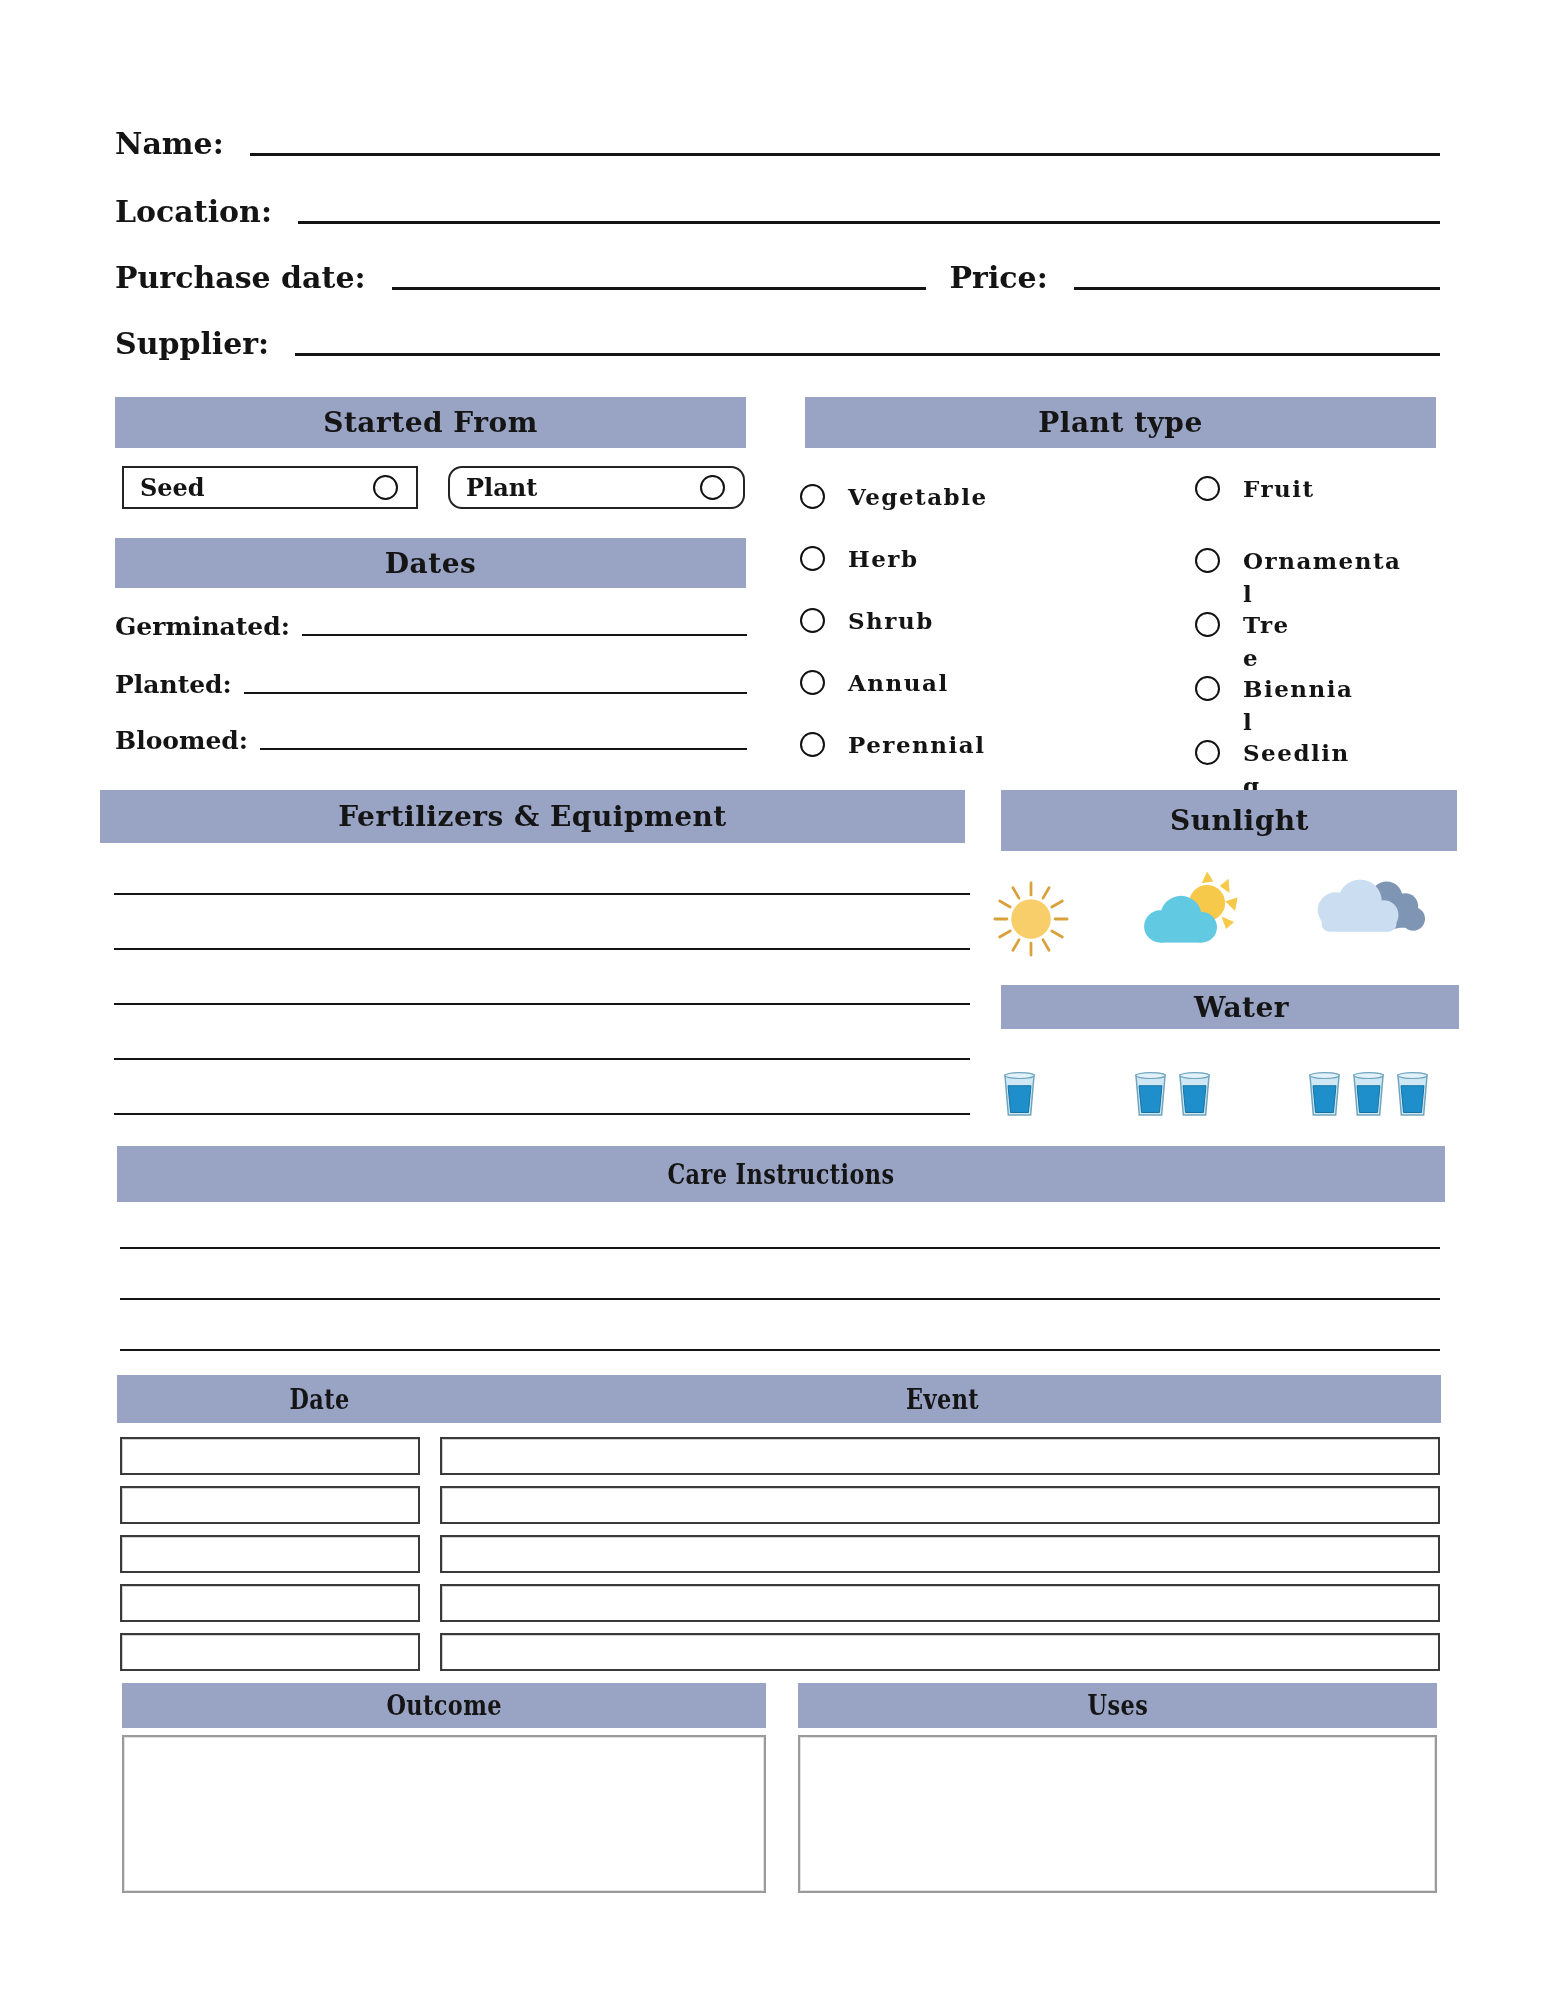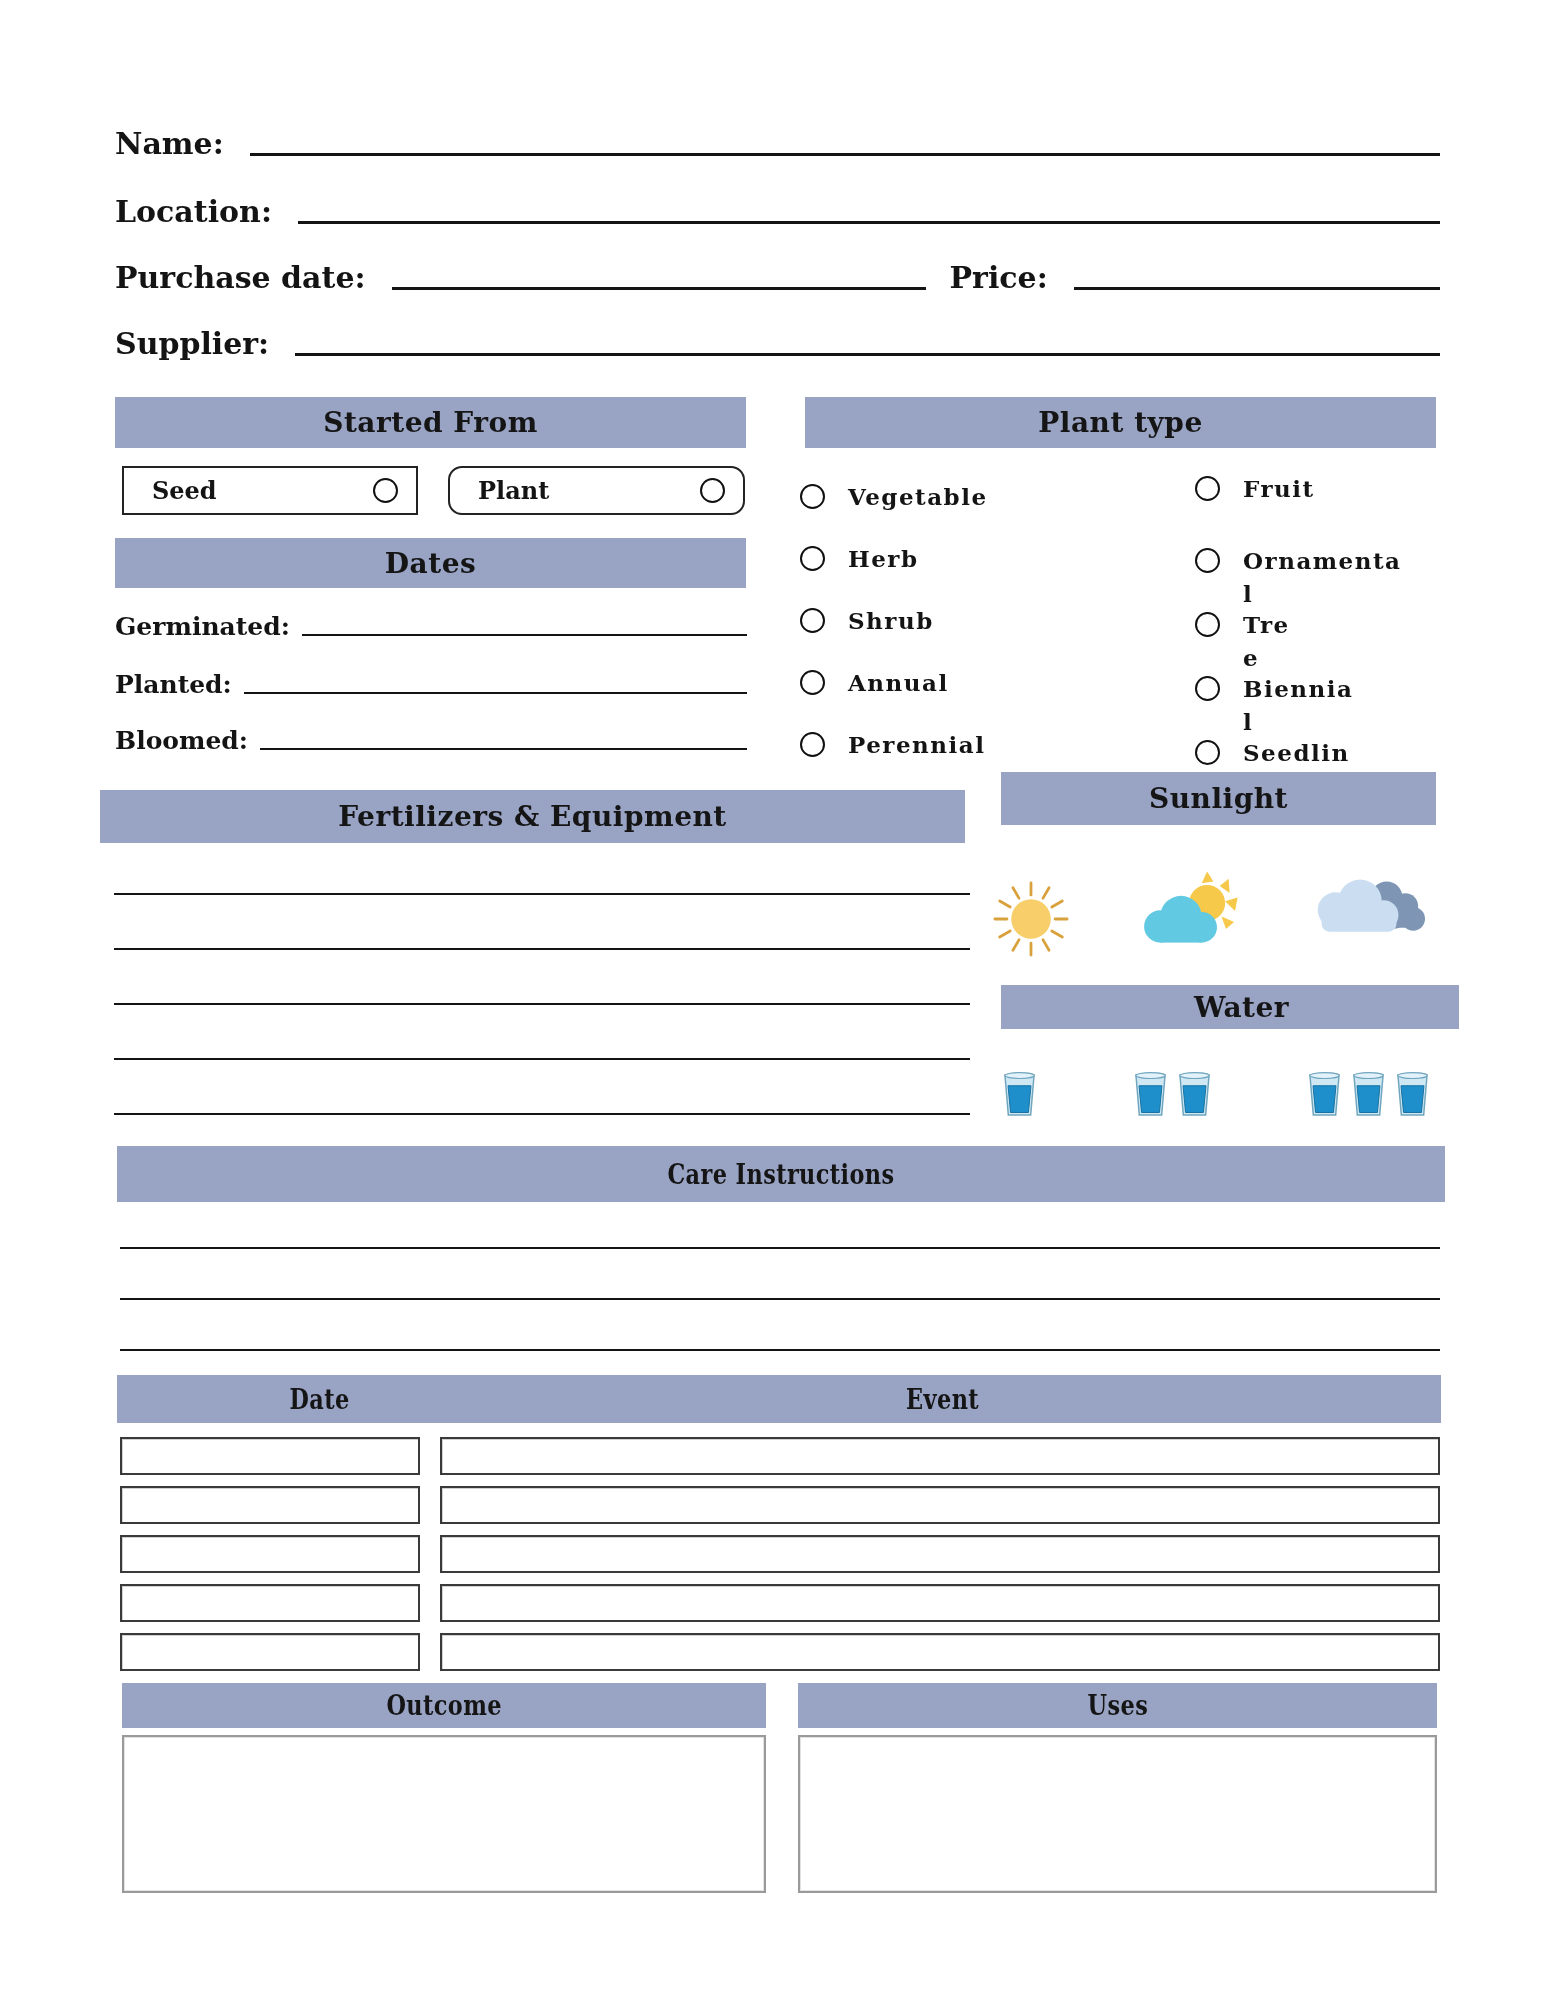--- a/index.html
+++ b/index.html
@@ -30,24 +30,24 @@
   #row-name      { left:115px; top:118px; width:1325px; height:42px; }
   #row-location  { left:115px; top:186px; width:1325px; height:42px; }
   #row-purchase  { left:115px; top:252px; width:1325px; height:42px; }
   #row-supplier  { left:115px; top:318px; width:1325px; height:42px; }
   #purchase-line { width:534px; }
   #price-lbl     { margin-left:24px; }
 
   
   #band-started { left:115px; top:397px; width:631px; height:51px; }
   .startbox {
-    position:absolute; top:466px; height:49px; box-sizing:border-box;
+    position:absolute; top:466px; height:43px; box-sizing:border-box;
     border:2px solid #232323; background:#fff;
     display:flex; align-items:center; justify-content:space-between;
-    padding:0 18px 0 28px; font-weight:bold; font-size:24px;
+    padding:0 18px 0 16px; font-weight:bold; font-size:24px;
   }
   #seed-box  { left:122px; width:296px; }
   #plant-box { left:448px; width:297px;border-radius:14px; }
 
   #band-dates { left:115px; top:538px; width:631px; height:50px; }
   .daterow { height:38px; left:115px; width:632px; }
   .daterow .lbl { font-size:25px; }
   .daterow .uline { margin-left:12px; border-bottom-width:2.5px; }
   #row-germinated { top:602px; }
   #row-planted    { top:660px; }
@@ -62,21 +62,21 @@
   .opt2 { display:flex; align-items:flex-start; gap:23px; }
   .opt2 .radio { margin-top:11px; }
   .optlbl { font-weight:bold; font-size:23px; letter-spacing:1.5px; line-height:33px; white-space:pre-line; }
   .opt2 .optlbl { padding-top:7px; }
   #opt-fruit     { height:72px; }
   .opt2.wrapped  { height:64px; }
 
   
   #band-fertilizers { left:100px; top:790px; width:865px; height:53px; }
   .fline { left:114px; width:856px; }
-  #band-sunlight { left:1001px; top:772px; width:435px; height:53px; }
+  #band-sunlight { left:1001px; top:790px; width:435px; height:61px;padding-left:21px; }
   .sunicon { position:absolute; }
   #icon-sun     { left:988px;  top:876px; width:86px;  height:86px; }
   #icon-partial { left:1136px; top:870px; width:108px; height:84px; }
   #icon-clouds  { left:1300px; top:870px; width:128px; height:80px; }
 
   #band-water { left:1001px; top:985px; width:435px; height:44px;padding-left:23px; }
   #water-groups {
     position:absolute; left:1002px; top:1068px; width:428px; height:50px;
     display:flex; justify-content:space-between; align-items:flex-end;
   }

